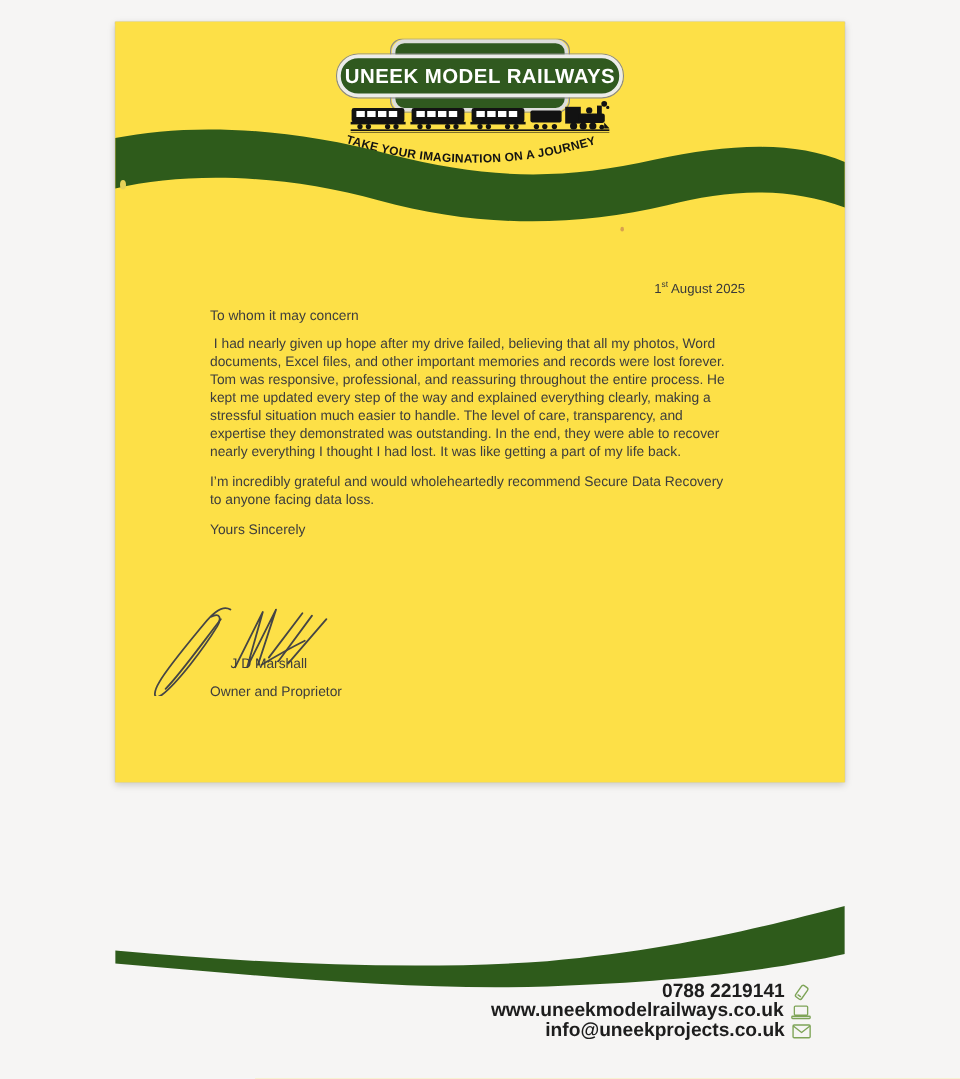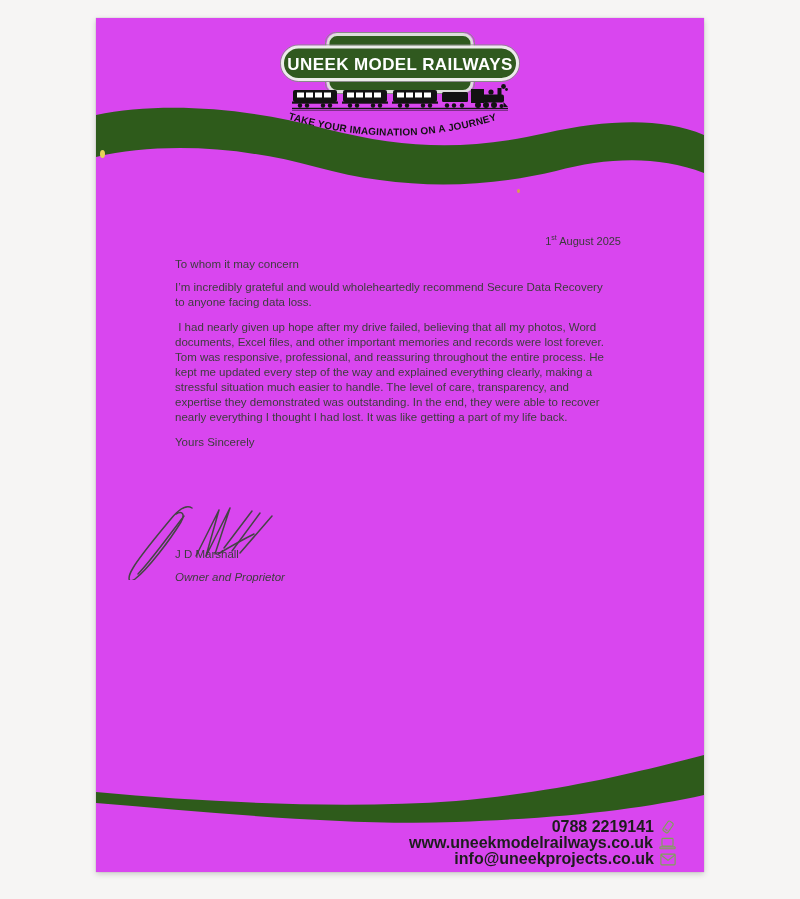--- a/index.html
+++ b/index.html
@@ -5,22 +5,22 @@
   html,body { margin:0; padding:0; }
   body {
     width:800px; height:899px;
     background:#f6f5f4;
     font-family:"Liberation Sans", sans-serif;
     position:relative;
     overflow:hidden;
   }
   .paper {
     position:absolute; left:96px; top:18px;
-    width:608px; height:854px;
-    background:#d946ef;
+    width:608px; height:634px;
+    background:#fde047;
     box-shadow:0 2px 6px rgba(0,0,0,0.18), 0 0 1px rgba(0,0,0,0.25);
   }
   
   .logo-totem { position:absolute; left:184px; top:14px; width:240px; height:62px; }
   .train-art  { position:absolute; left:196px; top:66px; width:216px; height:27px; }
   .tagline-arc{ position:absolute; left:188px; top:92px; width:232px; height:36px; }
   .wave-top   { position:absolute; left:0; top:85px; width:608px; height:115px; }
   .wave-bottom{ position:absolute; left:0; top:727px; width:608px; height:95px; }
   .speck { position:absolute; border-radius:50%; }
   .speck.a { left:4px; top:132px; width:5px; height:8px; background:#e6d158; }
@@ -29,22 +29,22 @@
   .letter-body {
     position:absolute; left:79px; top:216px; width:468px;
     color:#3d3d3d; font-size:11.5px; line-height:15px;
   }
   .date-line { text-align:right; padding-right:22px; margin:0 0 8px 0; font-size:11px; color:#3a3a3a; }
   .date-line sup { font-size:7px; vertical-align:super; line-height:0; }
   .salutation { margin:4px 0 8px 0; }
   .para { margin:0 0 10px 0; white-space:pre-wrap; }
   .closing { margin:0; }
   .signature-art { position:absolute; left:30px; top:478px; width:172px; height:84px; }
-  .signatory-name  { position:absolute; left:79px; top:530px; font-size:11.5px; color:#3d3d3d; }
-  .signatory-title { position:absolute; left:79px; top:553px; font-size:11.5px; color:#3d3d3d;font-style:italic; }
+  .signatory-name  { position:absolute; left:96px; top:530px; font-size:11.5px; color:#3d3d3d; }
+  .signatory-title { position:absolute; left:79px; top:553px; font-size:11.5px; color:#3d3d3d; }
   
   .footer-address {
     position:absolute; left:24px; top:809px;
     font-size:12.5px; font-weight:bold; color:#1d1d1d; line-height:17px;
   }
   .footer-contact { position:absolute; right:28px; top:801px; }
   .contact-row {
     display:flex; align-items:center; justify-content:flex-end; gap:6px;
     height:16px; font-size:16px; font-weight:bold; color:#1d1d1d;
   }
@@ -159,29 +159,29 @@
     </svg>
   </div>
   <div class="speck a"></div>
   <div class="speck b"></div>
 
   <div class="letter-body">
     <p class="date-line"><span>1</span><sup>st</sup><span> August 2025</span></p>
 
     <p class="salutation">To whom it may concern</p>
 
-    <p class="para">I’m incredibly grateful and would wholeheartedly recommend Secure Data Recovery
-to anyone facing data loss.</p>
     <p class="para"> I had nearly given up hope after my drive failed, believing that all my photos, Word
 documents, Excel files, and other important memories and records were lost forever.
 Tom was responsive, professional, and reassuring throughout the entire process. He
 kept me updated every step of the way and explained everything clearly, making a
 stressful situation much easier to handle. The level of care, transparency, and
 expertise they demonstrated was outstanding. In the end, they were able to recover
 nearly everything I thought I had lost. It was like getting a part of my life back.</p>
+    <p class="para">I’m incredibly grateful and would wholeheartedly recommend Secure Data Recovery
+to anyone facing data loss.</p>
 
     <p class="closing">Yours Sincerely</p>
   </div>
 
   <div class="signature-art">
     <svg viewBox="0 0 172 84" width="172" height="84">
       <g fill="none" stroke="#454545" stroke-width="1.5" stroke-linecap="round" stroke-linejoin="round">
         <path d="M 66,12 C 60,8 52,14 44,24 C 30,41 14,60 7,72 C 1,82 2,88 9,83 C 22,73 44,44 55,26 C 59,19 57,14 50,18"></path>
         <path d="M 12,78 C 24,66 44,38 58,20"></path>
         <path d="M 70,60 L 93,14 L 80,60 L 104,12 L 89,58"></path>

